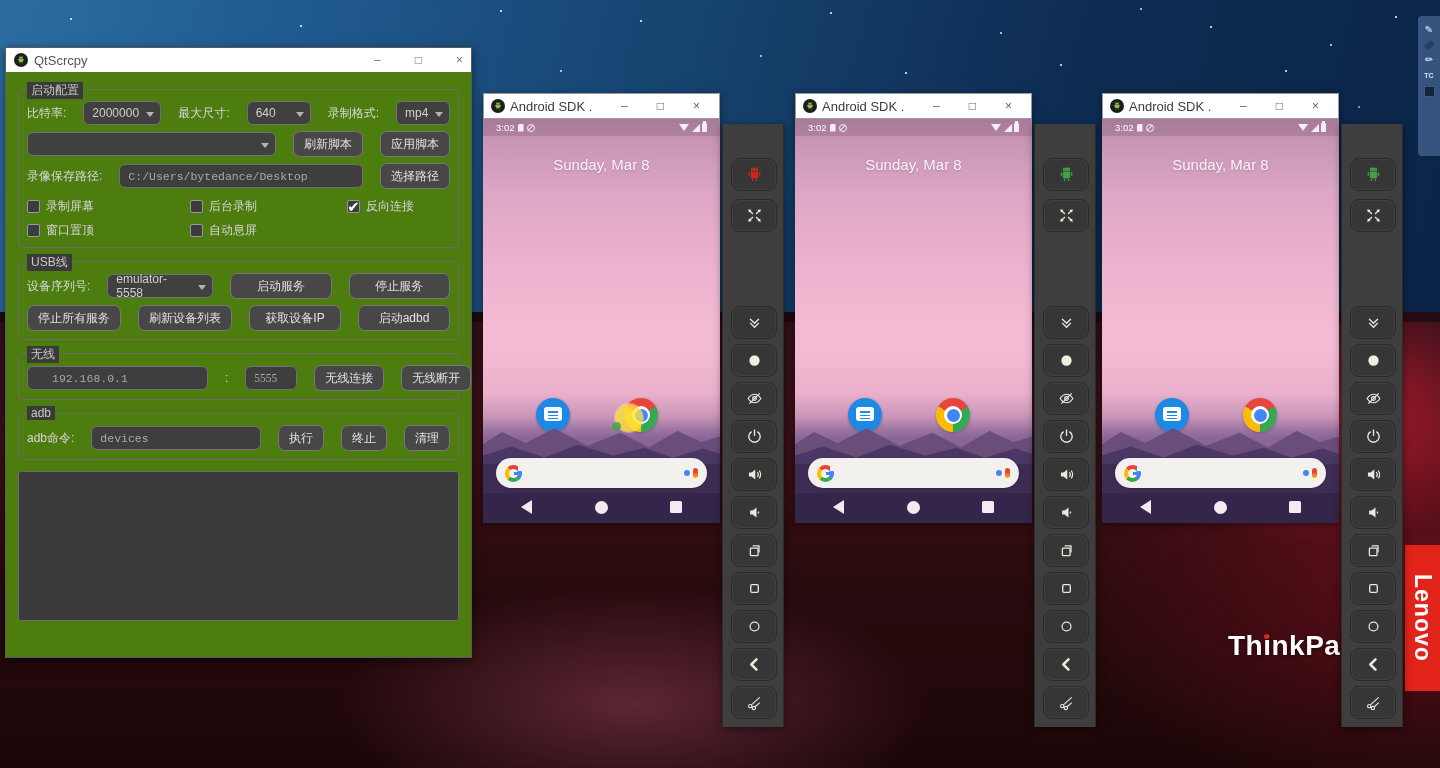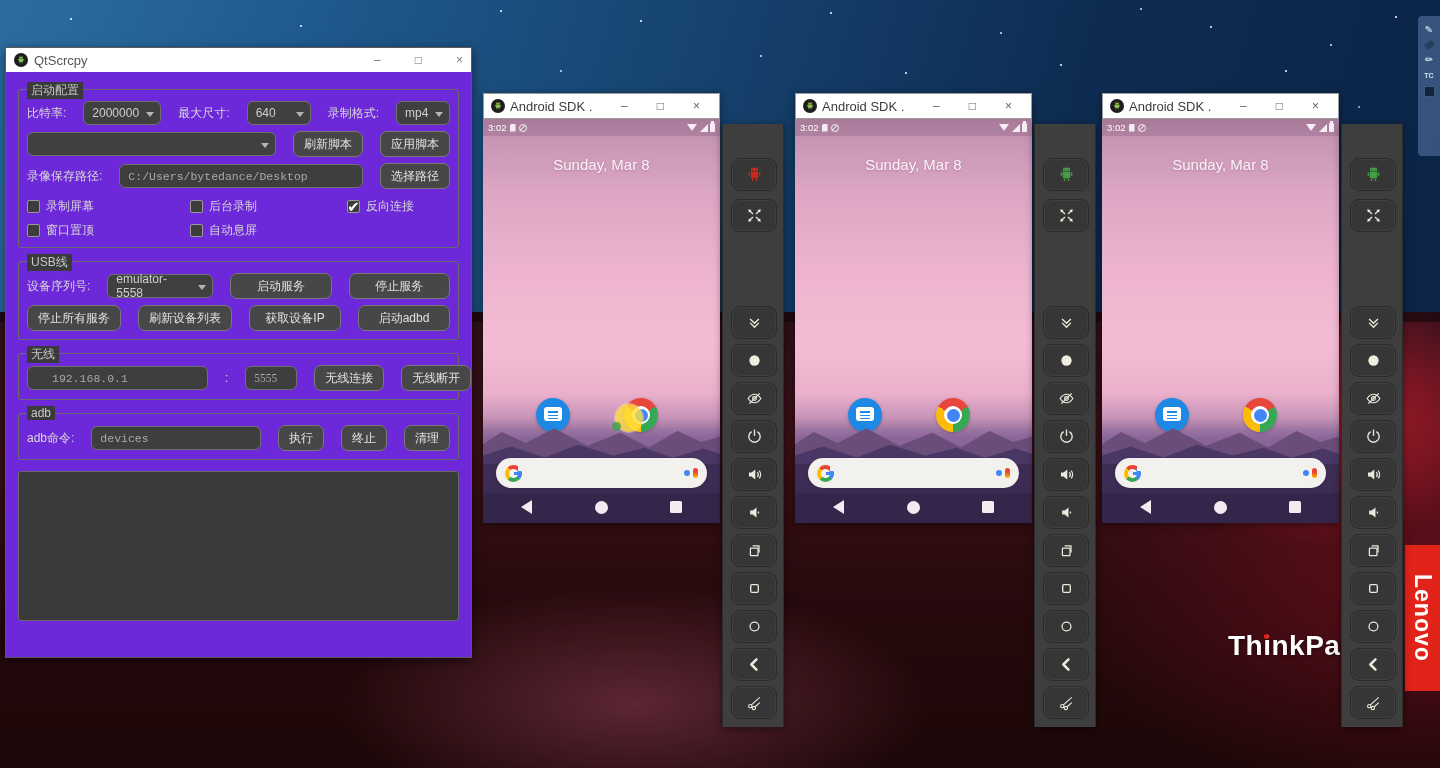--- a/index.html
+++ b/index.html
@@ -30,21 +30,21 @@
     display:flex; align-items:center; justify-content:center; letter-spacing:1px; }
 
   .annot { position:absolute; right:0; top:16px; width:22px; height:140px; background:rgba(95,130,175,.5);
     border-radius:4px 0 0 4px; display:flex; flex-direction:column; align-items:center; gap:7px; padding-top:9px; }
   .annot .aglyph { font-size:10px; color:#e4eef8; line-height:1; }
   .annot .eraser { width:9px; height:6px; background:#24405e; transform:rotate(-38deg); border-radius:1px; }
   .annot .tc { font-size:7px; color:#d6e4f2; font-weight:700; }
   .annot .swatch { width:11px; height:11px; background:#14243a; border:1px solid #3c5a7a; }
 
   
-  .qwin { position:absolute; left:5px; top:47px; width:467px; height:611px; background:#6d28d9;
+  .qwin { position:absolute; left:5px; top:47px; width:467px; height:611px; background:#4d7c0f;
     border:1px solid #5a5a5a; box-shadow:0 3px 10px rgba(0,0,0,.5); color:#d6d6d6; font-size:12px; }
   .qtitle { height:24px; background:#fff; display:flex; align-items:center; padding:0 8px; gap:6px; }
   .qtitle-text { color:#555; font-size:13px; flex:1; }
   .qwc { color:#777; font-size:12px; margin-left:28px; cursor:default; }
   .tb-aicon { width:14px; height:14px; border-radius:50%; background:#1d1d1d; display:inline-flex;
     align-items:center; justify-content:center; flex:none; }
   .tb-aicon svg { width:10px; height:10px; }
   .qbody { padding:4px 12px 0; }
   .grp { position:relative; border:1px solid #6a6a6a; border-radius:3px; margin-top:13px; padding:11px 8px 8px; }
   .grp-label { position:absolute; top:-8px; left:8px; background:#3a3a3a; padding:0 4px; color:#c9c9c9; }
@@ -70,21 +70,21 @@
   
   .egroup { position:absolute; top:93px; width:302px; height:640px; }
   .ewin { position:absolute; left:0; top:0; width:237px; box-shadow:0 2px 8px rgba(0,0,0,.45); }
   .etitle { height:26px; background:#fff; border:1px solid #9a9a9a; display:flex; align-items:center;
     padding:0 7px; gap:5px; }
   .etitle-text { color:#3c3c3c; font-size:13px; width:82px; white-space:nowrap; overflow:hidden; }
   .ewc { color:#666; font-size:12px; margin-left:24px; }
   .escreen { position:relative; width:237px; height:404px; overflow:hidden; margin-left:0;
     background:linear-gradient(180deg,#b98aa9 0%,#c996b6 6%,#dca6c4 18%,#eeb4cf 38%,#f4bcd4 56%,#eab0cb 68%,#c793b7 74%,#9b74a0 77%,#8a659a 79%); }
   .sbar { position:absolute; top:0; left:0; right:0; height:17px; background:rgba(125,85,115,.28);
-    display:flex; align-items:center; padding:0 5px; gap:3px; color:#fff; font-size:9.5px;text-align:right; }
+    display:flex; align-items:center; padding:0 13px; gap:3px; color:#fff; font-size:9.5px;text-align:right; }
   .sim { width:6px; height:8px; background:#f4eef4; clip-path:polygon(32% 0,100% 0,100% 100%,0 100%,0 28%); }
   .dsaver { position:relative; width:8px; height:8px; border:1.2px solid #f4eef4; border-radius:50%; }
   .dsaver::after { content:''; position:absolute; left:2.4px; top:-1px; width:1.2px; height:8px;
     background:#f4eef4; transform:rotate(45deg); }
   .sright { margin-left:auto; display:flex; align-items:center; gap:2.5px; }
   .wifi { width:0; height:0; border-left:5px solid transparent; border-right:5px solid transparent;
     border-top:7px solid #f4eef4; }
   .signal { width:0; height:0; border-left:8px solid transparent; border-bottom:8px solid #f4eef4; }
   .batt { position:relative; width:5px; height:9px; background:#f4eef4; border-radius:1px; }
   .batt::before { content:''; position:absolute; top:-2px; left:1px; width:3px; height:2px; background:#f4eef4; }

